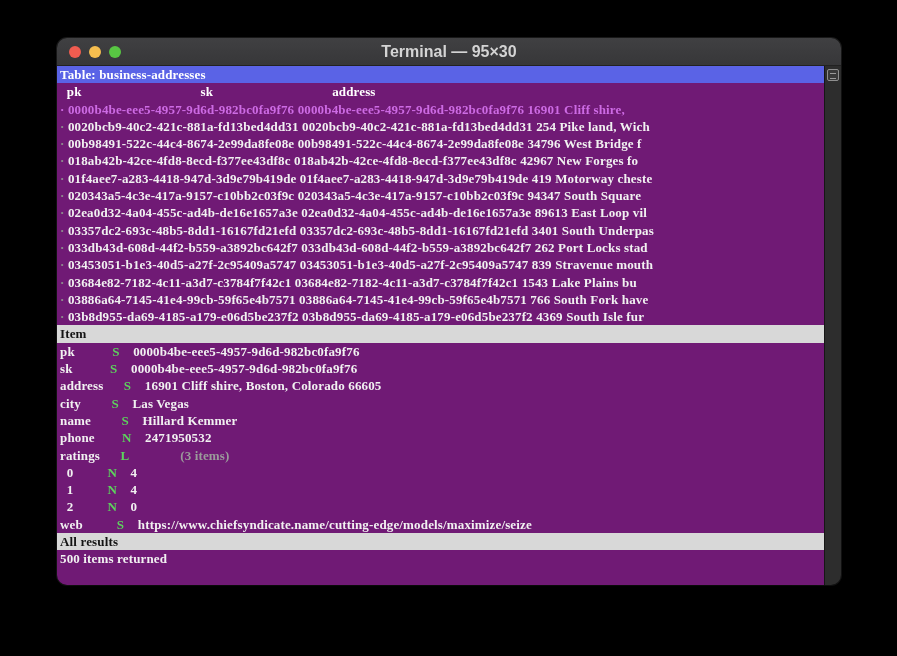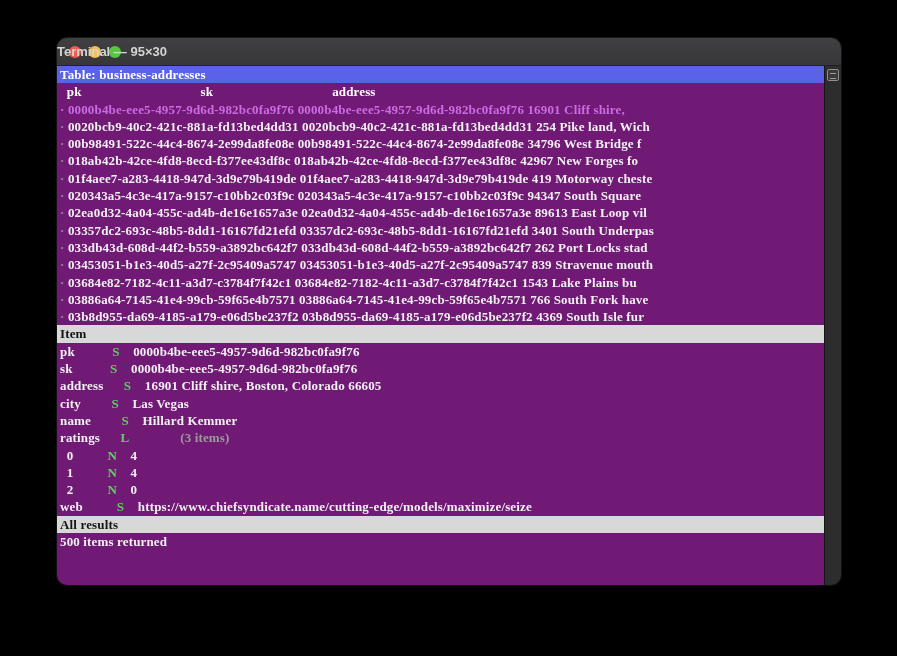--- a/index.html
+++ b/index.html
@@ -12,22 +12,22 @@
     box-shadow:0 18px 40px rgba(0,0,0,.8), 0 0 0 1px #1c1c1c;
   }
   .titlebar {
     height:28px; background:linear-gradient(#404042,#373739);
     display:flex; align-items:center; position:relative;
     border-bottom:1px solid #222;
   }
   .traffic { display:flex; gap:8px; margin-left:12px; }
   .light { width:12px; height:12px; border-radius:50%; display:inline-block; }
   .title {
-    position:absolute; left:0; right:0; text-align:left;
-    font-size:13px; font-weight:bold; color:#d4d4d4; pointer-events:none;
+    position:absolute; left:0; right:0; text-align:center;
+    font-size:16px; font-weight:bold; color:#d4d4d4; pointer-events:none;
   }
 
   .content { display:flex; height:519px; }
   .term {
     flex:1; background:#701a75; color:#f1f1f1;
     font-family:Liberation Serif, serif; font-size:13px; font-weight:bold;
     letter-spacing:.15px;
   }
   .line { height:17.3px; line-height:17.3px; white-space:pre; padding-left:3px; overflow:hidden; }
   .bar-blue { background:var(--accent-blue); color:#ffffff; }
@@ -82,20 +82,21 @@
           <div class="line row"><span class="bullet">·</span><span> 03886a64-7145-41e4-99cb-59f65e4b7571 03886a64-7145-41e4-99cb-59f65e4b7571 766 South Fork have</span></div>
           <div class="line row"><span class="bullet">·</span><span> 03b8d955-da69-4185-a179-e06d5be237f2 03b8d955-da69-4185-a179-e06d5be237f2 4369 South Isle fur</span></div>
         </div>
       <div class="line bar-light">Item</div>
       <div id="item-rows">
           <div class="line attr"><span>pk           </span><span class="type">S    </span><span class="value">0000b4be-eee5-4957-9d6d-982bc0fa9f76</span></div>
           <div class="line attr"><span>sk           </span><span class="type">S    </span><span class="value">0000b4be-eee5-4957-9d6d-982bc0fa9f76</span></div>
           <div class="line attr"><span>address      </span><span class="type">S    </span><span class="value">16901 Cliff shire, Boston, Colorado 66605</span></div>
           <div class="line attr"><span>city         </span><span class="type">S    </span><span class="value">Las Vegas</span></div>
           <div class="line attr"><span>name         </span><span class="type">S    </span><span class="value">Hillard Kemmer</span></div>
+          <div class="line attr"><span>phone        </span><span class="type">N    </span><span class="value">2471950532</span></div>
           <div class="line attr"><span>ratings      </span><span class="type">L    </span><span class="value muted">(3 items)</span></div>
           <div class="line attr"><span>  0          </span><span class="type">N    </span><span class="value">4</span></div>
           <div class="line attr"><span>  1          </span><span class="type">N    </span><span class="value">4</span></div>
           <div class="line attr"><span>  2          </span><span class="type">N    </span><span class="value">0</span></div>
           <div class="line attr"><span>web          </span><span class="type">S    </span><span class="value">https://www.chiefsyndicate.name/cutting-edge/models/maximize/seize</span></div>
         </div>
       <div class="line bar-light">All results</div>
       <div class="line">500 items returned</div>
     </div>
     <div class="scrollbar">

